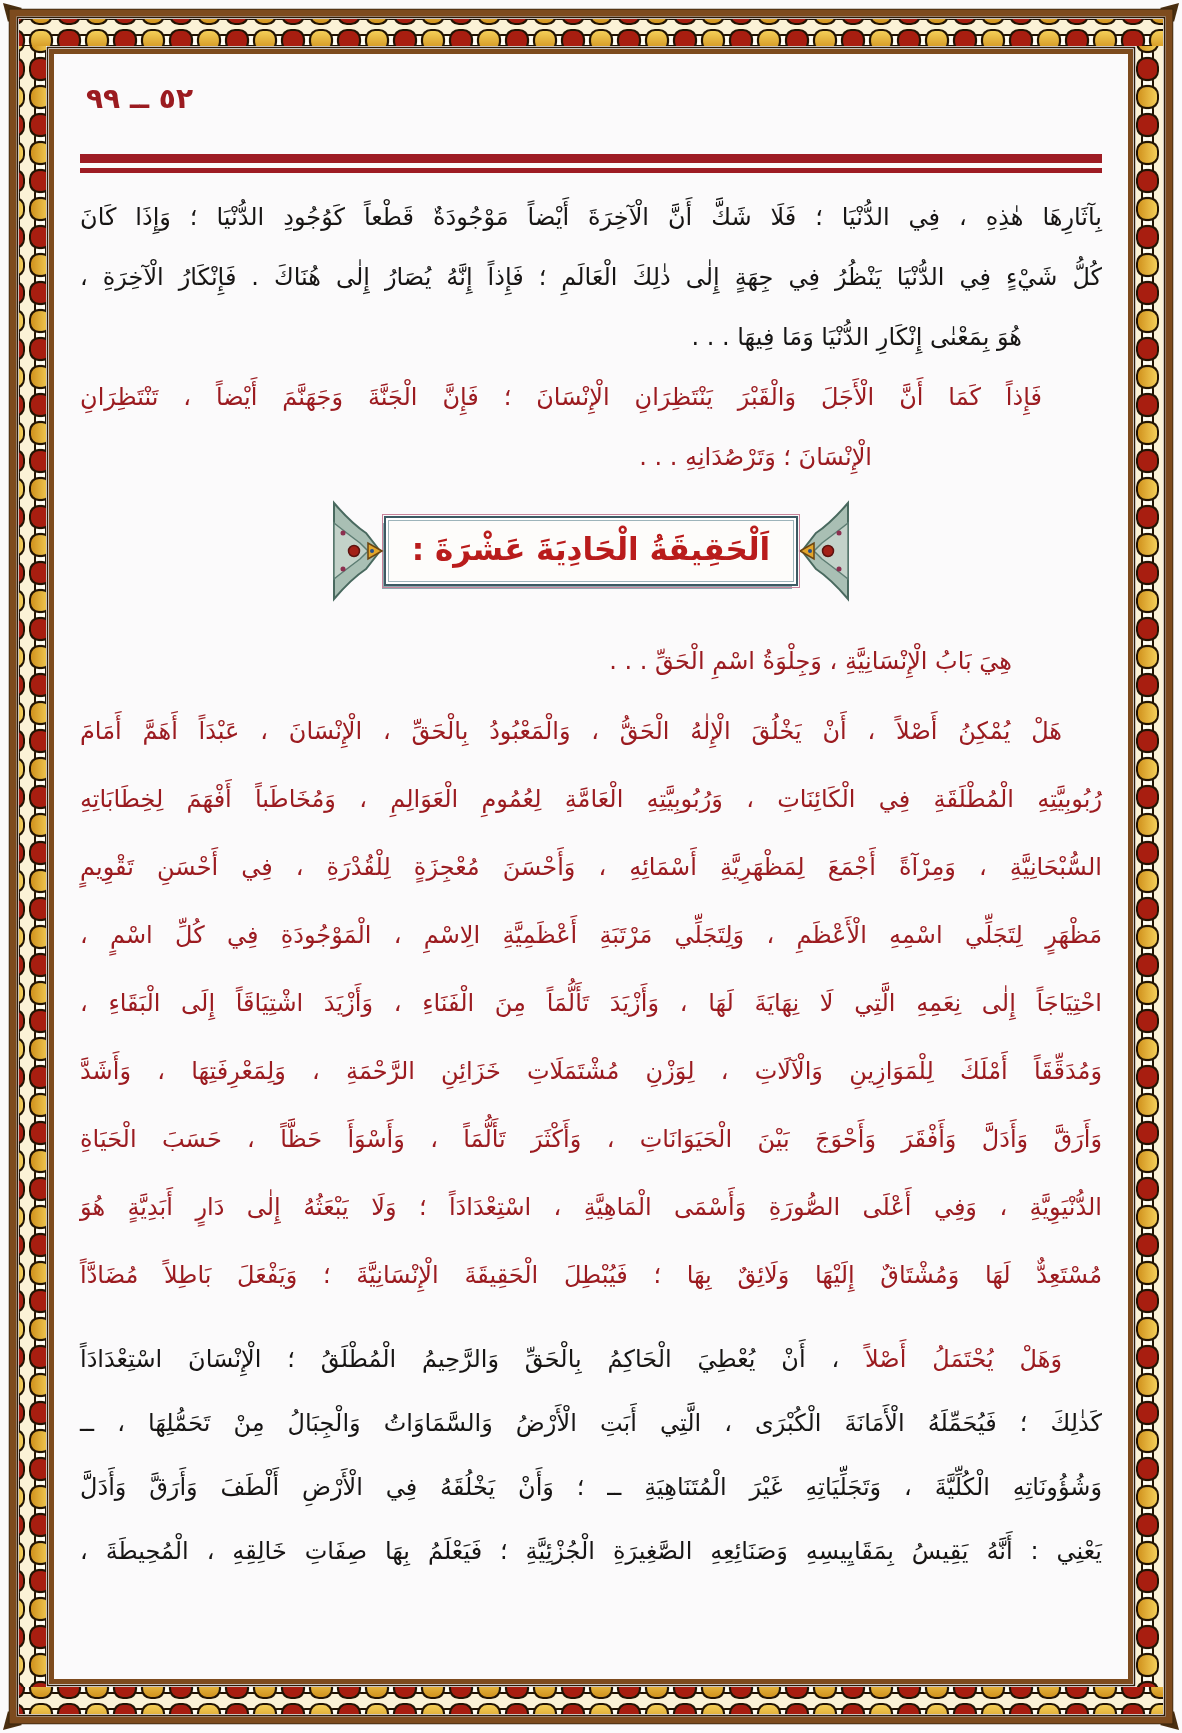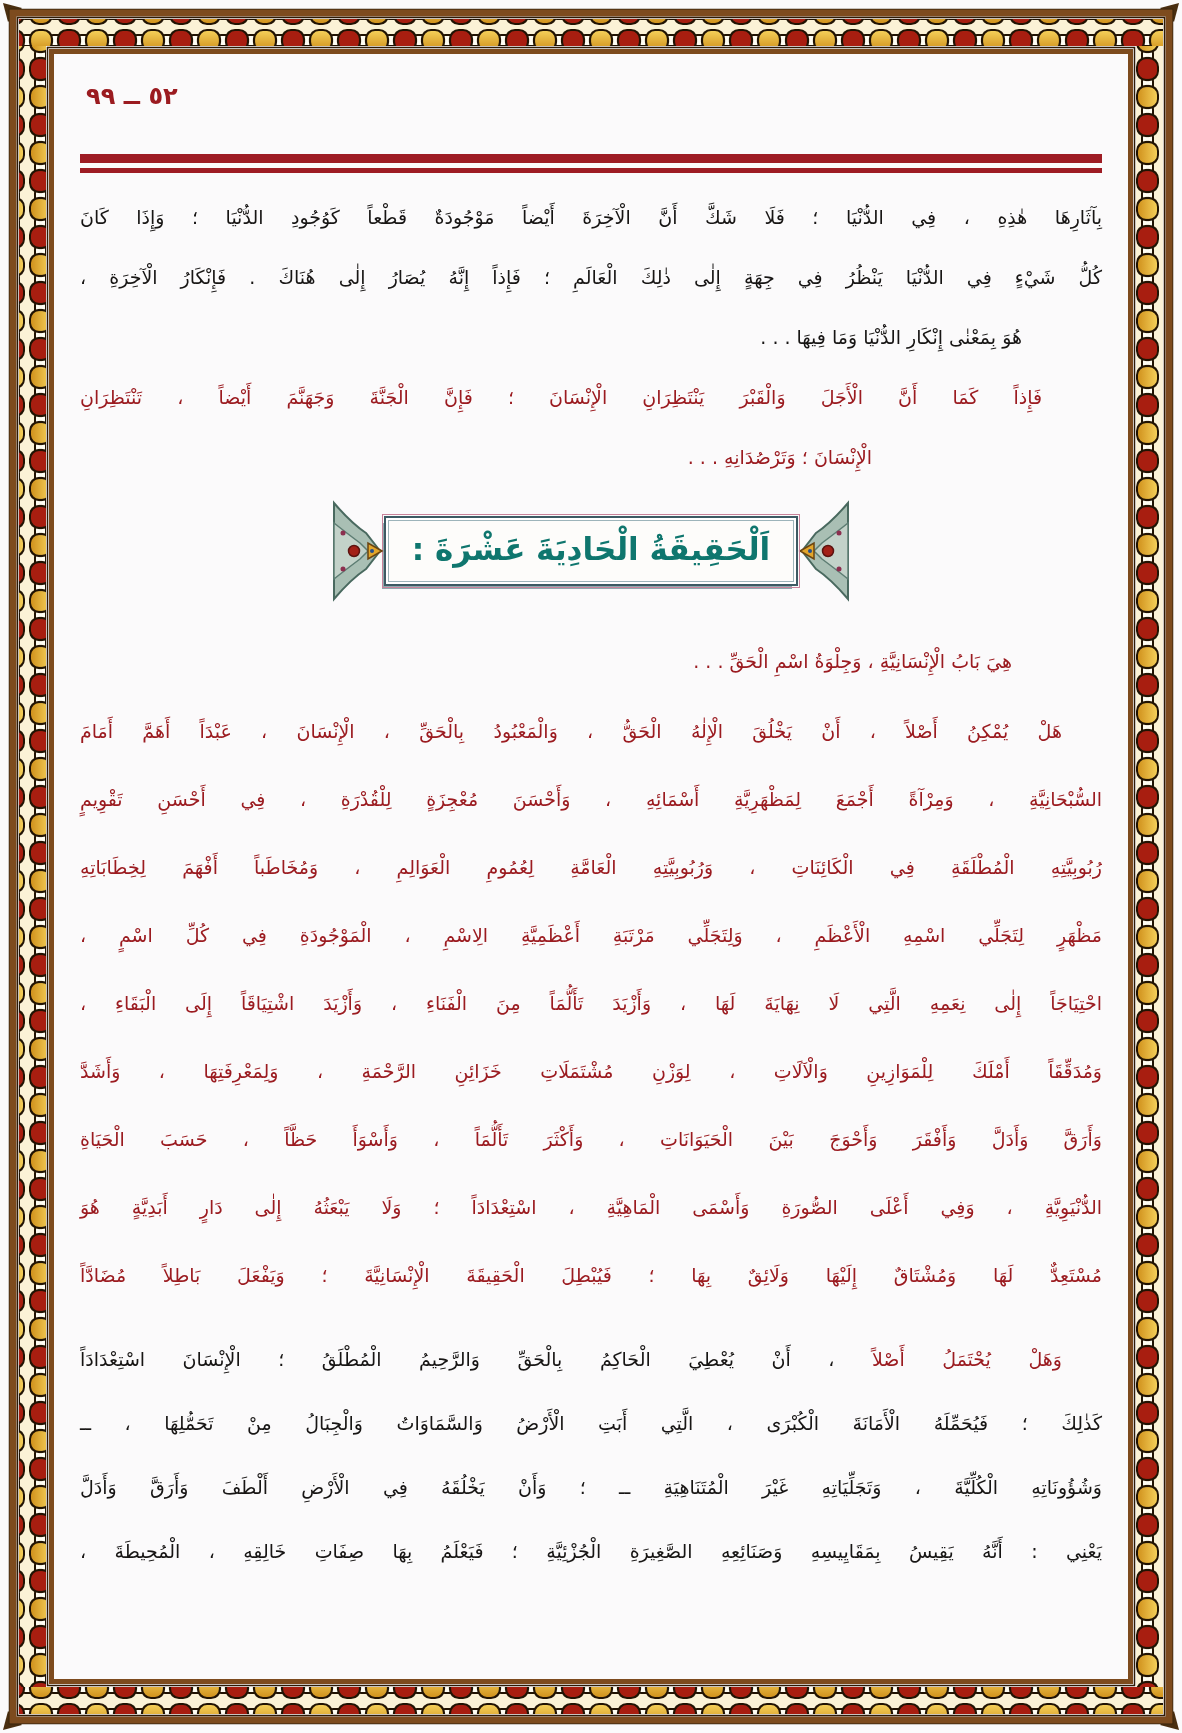--- a/index.html
+++ b/index.html
@@ -10,32 +10,32 @@
   }
   .frame-svg{position:absolute; inset:0; width:1182px; height:1733px; display:block;}
   .content{
     position:absolute; left:80px; right:80px; top:62px; bottom:60px;
     direction:rtl;
   }
   
   .header{position:relative; height:92px;}
   .page-number{
     position:absolute; left:6px; top:20px;
-    font-size:24px; font-weight:bold; color:#9b1b20; direction:rtl;
+    font-size:28px; font-weight:bold; color:#9b1b20; direction:rtl;
   }
   .page-title{
     text-align:center; padding-top:10px;
     font-size:33px; font-weight:bold; color:#9b1b20;
   }
   .rule-thick{height:9px; background:#9e1c24;}
   .rule-gap{height:5px;}
   .rule-thin{height:5px; background:#9e1c24;}
   
   .line{
-    height:60px; line-height:60px; font-size:19px;
+    height:60px; line-height:60px; font-size:24px;
     direction:rtl; text-align:right;
   }
   .p-main .line{height:68px; line-height:68px;}
   .p-final .line{height:64px; line-height:64px;}
   .jfull{text-align:justify; text-align-last:justify;}
   .ind40{padding-right:40px;}
   .ind60{padding-right:60px;}
   .last80{text-align:right; padding-right:80px;}
   .last230{text-align:right; padding-right:230px;}
   .last260{text-align:right; padding-right:260px;}
@@ -58,21 +58,21 @@
   .cartouche-box{
     min-width:352px; box-sizing:border-box;
     padding:8px 26px 12px;
     background:#fdfcfa;
     border:2px solid #3d5a63;
     outline:1px solid #c9839b; outline-offset:1px;
     box-shadow: inset 0 0 0 2px #ffffff, inset 0 0 0 3px #9db4ba, -4px 5px 0 -2px #8fa9ae;
     text-align:center;
   }
   .cartouche-text{
-    font-size:31px; font-weight:bold; color:#0f766e; line-height:1.5;
+    font-size:31px; font-weight:bold; color:#b91c1c; line-height:1.5;
     direction:rtl;
   }
 </style>
 </head>
 <body>
 
 <div class="page">
 
   <svg class="frame-svg" viewBox="0 0 1182 1733" xmlns="http://www.w3.org/2000/svg" aria-hidden="true">
     <defs>
@@ -159,22 +159,22 @@
         <circle cx="12" cy="56" r="2" fill="#274f8c"></circle>
       </svg>
     </div>
 
     <div class="p-bab">
       <div class="line red bold ind90">هِيَ بَابُ الْإِنْسَانِيَّةِ ، وَجِلْوَةُ اسْمِ الْحَقِّ . . .</div>
     </div>
 
     <div class="p-main">
       <div class="line red bold jfull ind40">هَلْ يُمْكِنُ أَصْلاً ، أَنْ يَخْلُقَ الْإِلٰهُ الْحَقُّ ، وَالْمَعْبُودُ بِالْحَقِّ ، الْإِنْسَانَ ، عَبْدَاً أَهَمَّ أَمَامَ</div>
+      <div class="line red bold jfull">رُبُوبِيَّتِهِ الْمُطْلَقَةِ فِي الْكَائِنَاتِ ، وَرُبُوبِيَّتِهِ الْعَامَّةِ لِعُمُومِ الْعَوَالِمِ ، وَمُخَاطَباً أَفْهَمَ لِخِطَابَاتِهِ</div>
       <div class="line red bold jfull">السُّبْحَانِيَّةِ ، وَمِرْآةً أَجْمَعَ لِمَظْهَرِيَّةِ أَسْمَائِهِ ، وَأَحْسَنَ مُعْجِزَةٍ لِلْقُدْرَةِ ، فِي أَحْسَنِ تَقْوِيمٍ</div>
-      <div class="line red bold jfull">رُبُوبِيَّتِهِ الْمُطْلَقَةِ فِي الْكَائِنَاتِ ، وَرُبُوبِيَّتِهِ الْعَامَّةِ لِعُمُومِ الْعَوَالِمِ ، وَمُخَاطَباً أَفْهَمَ لِخِطَابَاتِهِ</div>
       <div class="line red bold jfull">مَظْهَرٍ لِتَجَلِّي اسْمِهِ الْأَعْظَمِ ، وَلِتَجَلِّي مَرْتَبَةِ أَعْظَمِيَّةِ الِاسْمِ ، الْمَوْجُودَةِ فِي كُلِّ اسْمٍ ،</div>
       <div class="line red bold jfull">احْتِيَاجَاً إِلٰى نِعَمِهِ الَّتِي لَا نِهَايَةَ لَهَا ، وَأَزْيَدَ تَأَلُّمَاً مِنَ الْفَنَاءِ ، وَأَزْيَدَ اشْتِيَاقَاً إِلَى الْبَقَاءِ ،</div>
       <div class="line red bold jfull">وَمُدَقِّقَاً أَمْلَكَ لِلْمَوَازِينِ وَالْآلَاتِ ، لِوَزْنِ مُشْتَمَلَاتِ خَزَائِنِ الرَّحْمَةِ ، وَلِمَعْرِفَتِهَا ، وَأَشَدَّ</div>
       <div class="line red bold jfull">وَأَرَقَّ وَأَدَلَّ وَأَفْقَرَ وَأَحْوَجَ بَيْنَ الْحَيَوَانَاتِ ، وَأَكْثَرَ تَأَلُّمَاً ، وَأَسْوَأَ حَظَّاً ، حَسَبَ الْحَيَاةِ</div>
       <div class="line red bold jfull">الدُّنْيَوِيَّةِ ، وَفِي أَعْلَى الصُّورَةِ وَأَسْمَى الْمَاهِيَّةِ ، اسْتِعْدَادَاً ؛ وَلَا يَبْعَثُهُ إِلٰى دَارٍ أَبَدِيَّةٍ هُوَ</div>
       <div class="line red bold jfull">مُسْتَعِدٌّ لَهَا وَمُشْتَاقٌ إِلَيْهَا وَلَائِقٌ بِهَا ؛ فَيُبْطِلَ الْحَقِيقَةَ الْإِنْسَانِيَّةَ ؛ وَيَفْعَلَ بَاطِلاً مُضَادَّاً</div>
     </div>
 
     <div class="p-final">
       <div class="line jfull ind40">

